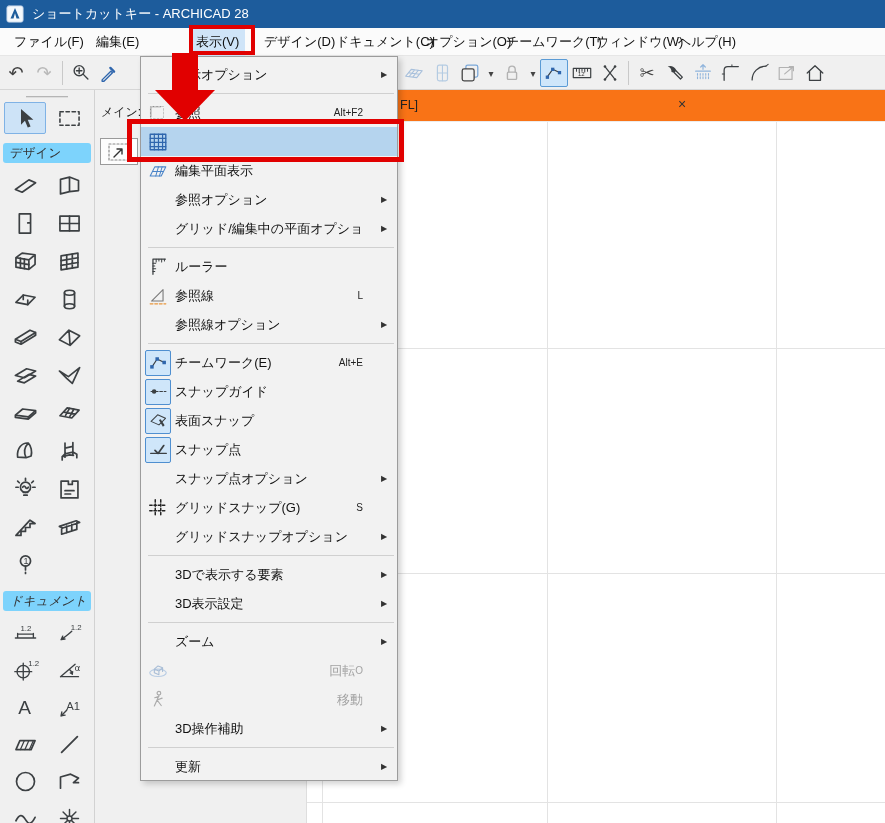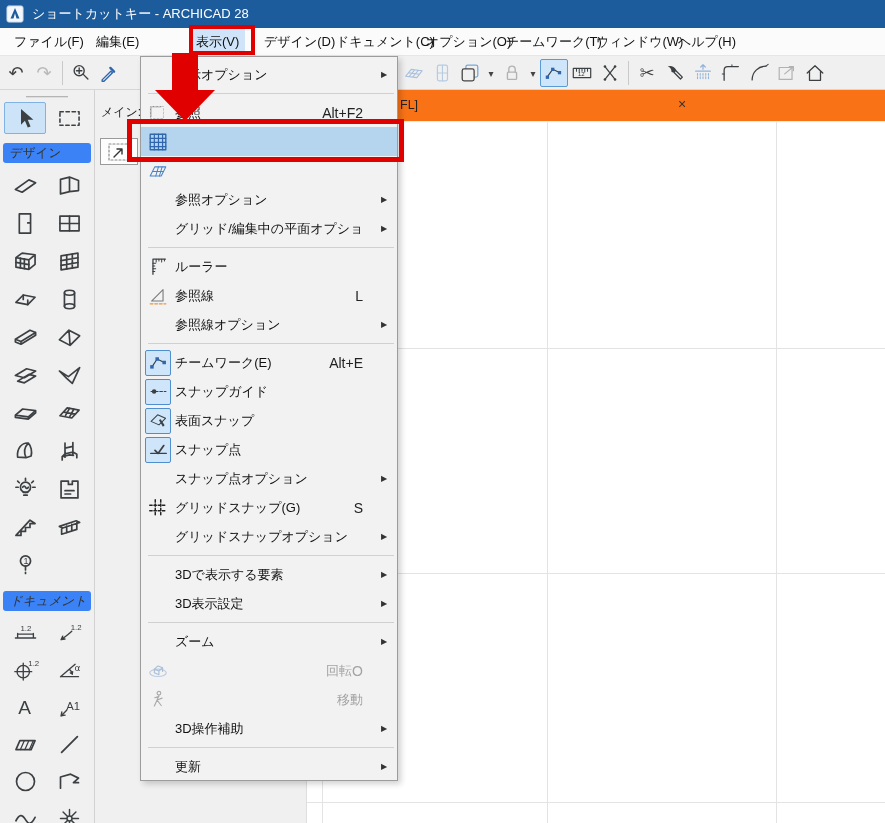--- a/index.html
+++ b/index.html
@@ -31,21 +31,21 @@
   .tb-btn.glyph.dis { color:#b9b9b9; }
   .tb-btn.caret { width:14px; font-size:10px; color:#444; }
   .tb-btn.activebox { background:#cfe6fa; border:1px solid #5b9bd5; border-radius:2px; }
   .tb-sep { width:1px; height:24px; background:#c9c9c9; margin:0 4px; }
 
   svg { stroke:#3c4043; fill:none; stroke-width:1.5; stroke-linecap:round; stroke-linejoin:round; }
 
   
   .sidebar { position:absolute; left:0; top:90px; width:95px; height:733px; background:#f0f0f0; border-right:1px solid #d2d2d2; }
   .sb-handle { position:absolute; left:26px; top:6px; width:42px; height:2px; border-top:1px solid #b5b5b5; border-bottom:1px solid #dedede; }
-  .sb-header { position:absolute; left:3px; width:88px; height:20px; background:#3b82f6; border-radius:3px; font-size:12.5px; line-height:20px; padding-left:7px; color:#333; }
+  .sb-header { position:absolute; left:3px; width:88px; height:20px; background:#7dd3fc; border-radius:3px; font-size:12.5px; line-height:20px; padding-left:7px; color:#333; }
   .sb-cell { position:absolute; width:42px; height:32px; display:flex; align-items:center; justify-content:center; }
   .sb-cell svg { width:27px; height:27px; }
   .sb-cell.sel { background:#cde3f7; border:1px solid #7fb2e5; border-radius:2px; }
 
   
   .palette { position:absolute; left:95px; top:90px; width:212px; height:733px; background:#f0f0f0; border-right:1px solid #dedede; }
   .palette .pl-label { position:absolute; left:6px; top:14px; font-size:12px; color:#222; }
   .palette .pl-btn { position:absolute; left:5px; top:48px; width:38px; height:27px; background:#fdfdfd; border:1px solid #9a9a9a; display:flex; align-items:center; justify-content:center; }
   .palette .pl-btn svg { width:24px; height:20px; }
 
@@ -59,21 +59,21 @@
 
   
   .menu { position:absolute; left:140px; top:56px; width:258px; height:725px; background:#f2f2f2; border:1px solid #9c9c9c; box-shadow:3px 3px 6px rgba(0,0,0,.18); z-index:50; padding-top:3px; }
   .menu-item { height:29px; display:flex; align-items:center; }
   .menu-item.hl { background:#b5d4ee; }
   .menu-item .mi { width:34px; display:flex; align-items:center; justify-content:center; flex:none; }
   .menu-item .mi svg { width:22px; height:22px; }
   .mi .ibox { width:26px; height:26px; background:#cfe6fa; border:1px solid #4f8fd0; border-radius:2px; display:flex; align-items:center; justify-content:center; }
   .mi .ibox svg { width:21px; height:21px; }
   .menu-item .lbl { flex:1; font-size:13px; color:#111; white-space:nowrap; overflow:hidden; }
-  .menu-item .sc { font-size:14px; color:#222; margin-right:18px; }
+  .menu-item .sc { font-size:10px; color:#222; margin-right:18px; }
   .menu-item .sub { width:16px; font-size:8px; color:#333; flex:none; }
   .menu-item.dis .lbl, .menu-item.dis .sc { color:#a3a3a3;text-align:right; }
   .menu-sep { height:9px; display:flex; align-items:center; }
   .menu-sep .sep-line { height:1px; background:#d0d0d0; flex:1; margin:0 3px 0 7px; }
 
   
   .anno { position:absolute; z-index:100; }
   .anno-box1 { left:189px; top:25px; width:66px; height:30px; border:4px solid #e10000; }
   .anno-shaft { left:172px; top:53px; width:26px; height:39px; background:#e10000; }
   .anno-head { left:155px; top:90px; width:0; height:0; border-left:30px solid transparent; border-right:30px solid transparent; border-top:31px solid #e10000; }
@@ -468,20 +468,21 @@
       <span class="sc"></span>
       <span class="sub"></span>
     </div>
     <div class="menu-item">
       <span class="mi">
         <svg viewBox="0 0 24 24">
           <path d="M3.5 17.5 L8.5 7.5 H20.5 L15.5 17.5 Z" stroke="#4a84c8" stroke-width="1.2"></path>
           <path d="M6 12.5 H18 M12.5 7.5 L9.5 17.5 M16.5 7.5 L13.5 17.5" stroke="#4a84c8" stroke-width="1.1"></path>
         </svg>
       </span>
+      <span class="lbl">編集平面表示</span>
       <span class="sc"></span>
       <span class="sub"></span>
     </div>
     <div class="menu-item">
       <span class="mi"></span>
       <span class="lbl">参照オプション</span>
       <span class="sc"></span>
       <span class="sub">▶</span>
     </div>
     <div class="menu-item">

